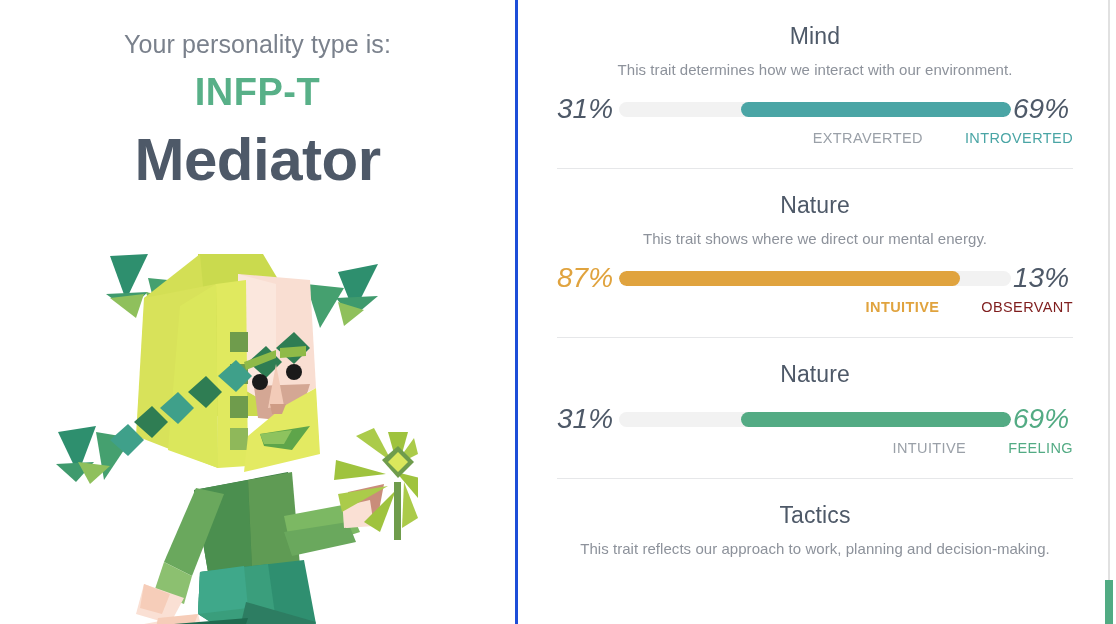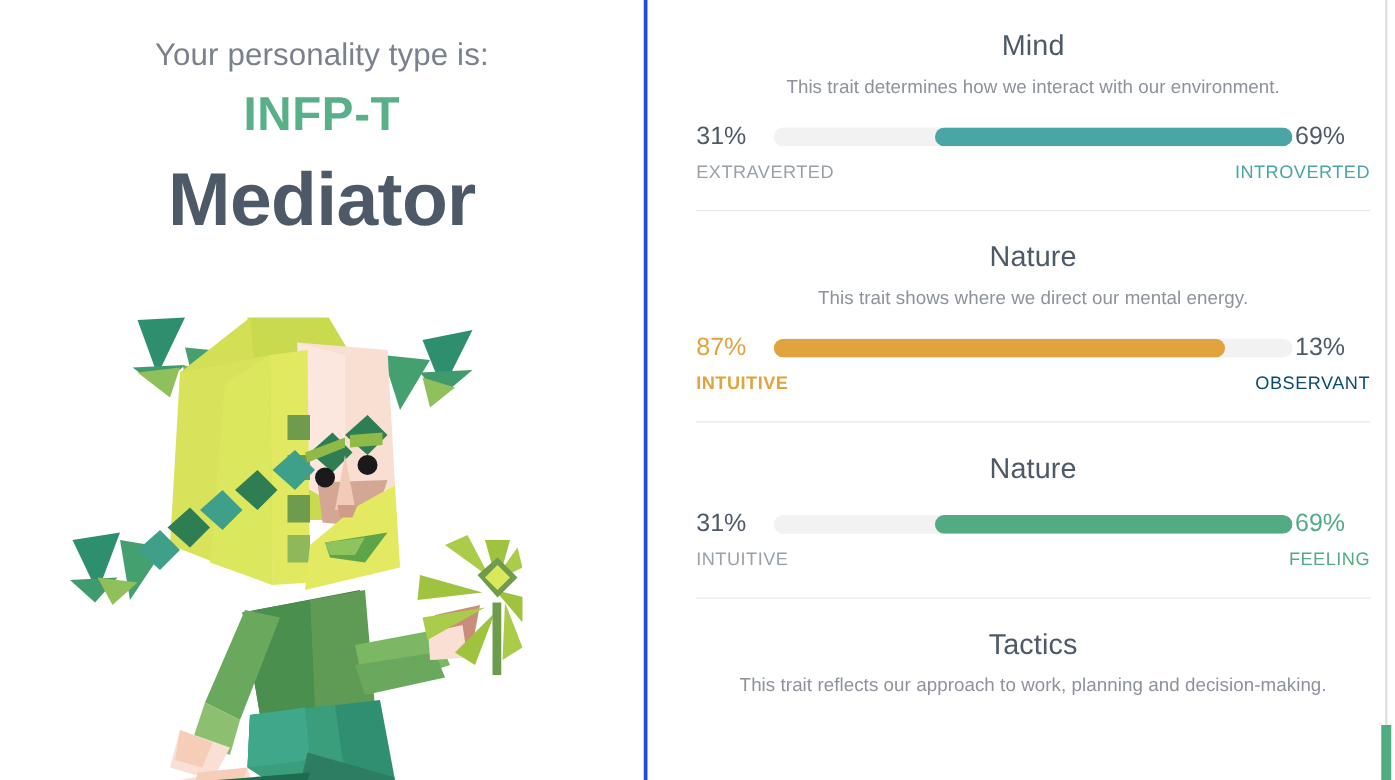--- a/index.html
+++ b/index.html
@@ -67,21 +67,21 @@
     width: 598px;
     height: 624px;
     flex: 0 0 598px;
     padding: 0;
     overflow: hidden;
   }
   #traits-scroll {
     position: relative;
     width: 598px;
     height: 624px;
-    padding: 0 20px 0 39px;
+    padding: 0 43px 0 39px;
   }
   .trait-block { position: relative; padding-top: 23px; }
   .trait-title {
     text-align: center;
     font-size: 23px;
     font-weight: 400;
     color: #4e5968;
     letter-spacing: 0.1px;
   }
   .trait-desc {
@@ -92,26 +92,27 @@
     margin-top: 11px;
     letter-spacing: 0.05px;
   }
   .trait-row {
     display: flex;
     align-items: center;
     margin-top: 21px;
     height: 20px;
   }
   .pct {
-    font-size: 20px;
+    font-size: 28px;
     font-weight: 400;
     color: #4e5968;
     flex: 0 0 auto;
     line-height: 1;
     white-space: nowrap;
+    font-style: italic;
   }
   .pct.left  { width: 60px; text-align: left; }
   .pct.right { width: 60px; }
   .bar-track {
     position: relative;
     flex: 1 1 auto;
     height: 15px;
     border-radius: 8px;
     background: #f2f2f2;
     overflow: hidden;
@@ -120,22 +121,23 @@
   .bar-fill {
     position: absolute;
     top: 0;
     height: 15px;
     border-radius: 8px;
   }
   .bar-fill.fill-right { right: 0; }
   .bar-fill.fill-left  { left: 0; }
   .trait-labels {
     display: flex;
-    justify-content: space-between;
+    justify-content: flex-end;
     margin-top: 11px;
+    gap: 42px;
   }
   .trait-label {
     font-size: 14.5px;
     font-weight: 400;
     letter-spacing: 0.4px;
     color: #9aa0a8;
   }
   .trait-sep {
     height: 1px;
     background: #e6e7e9;
@@ -305,21 +307,21 @@
         <div class="trait-desc">This trait shows where we direct our mental energy.</div>
         <div class="trait-row">
           <span class="pct left" style="color: rgb(224, 163, 62);">87%</span>
           <div class="bar-track">
             <div class="bar-fill fill-left" style="background: rgb(224, 163, 62); width: 87%;"></div>
           </div>
           <span class="pct right">13%</span>
         </div>
         <div class="trait-labels">
           <span class="trait-label" style="color: rgb(224, 163, 62); font-weight: bold;">INTUITIVE</span>
-          <span class="trait-label" style="color: #0c4a6e;">OBSERVANT</span>
+          <span class="trait-label" style="color: #7f1d1d;">OBSERVANT</span>
         </div>
         <div class="trait-sep"></div>
       </div>
 
       <div class="trait-block">
         <div class="trait-title">Nature</div>
         <div class="trait-row">
           <span class="pct left">31%</span>
           <div class="bar-track">
             <div class="bar-fill fill-right" style="background: rgb(83, 171, 132); width: 69%;"></div>

